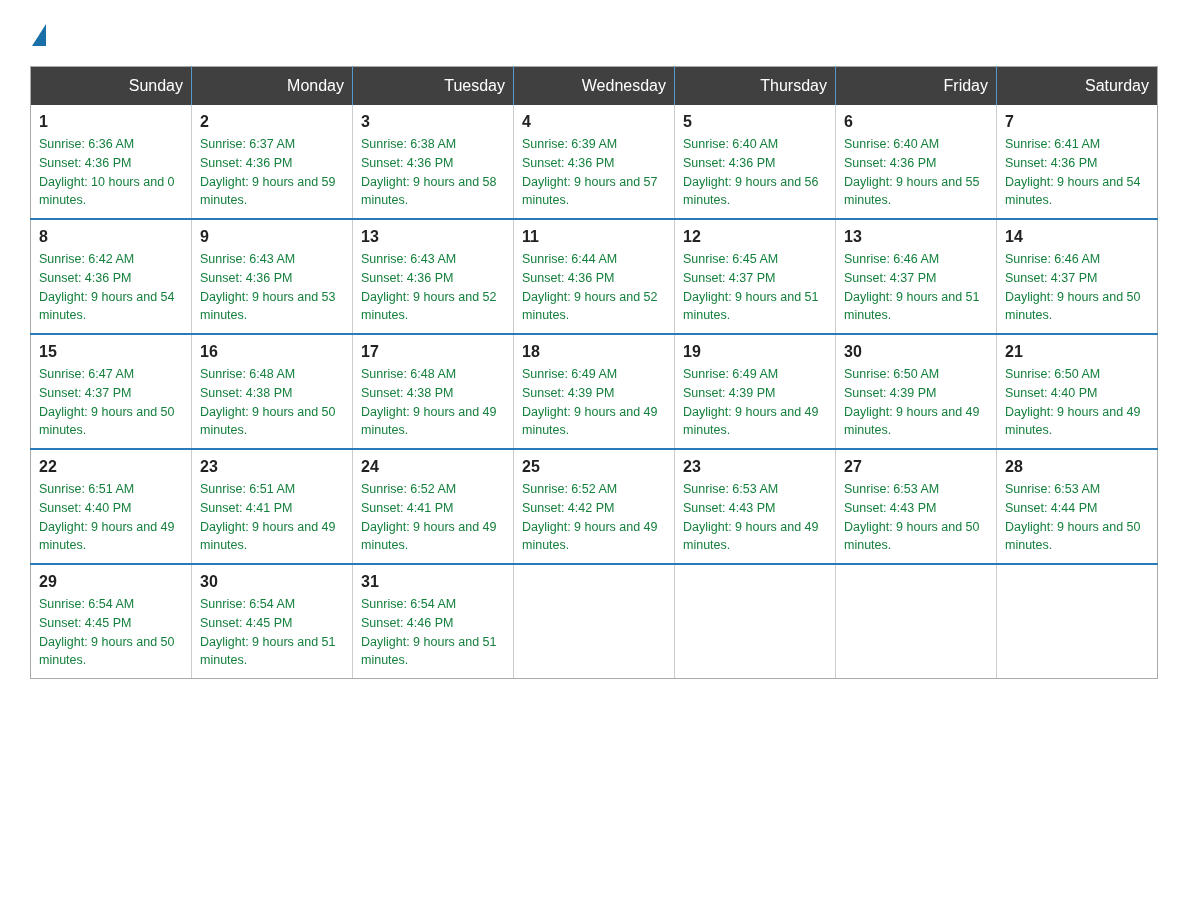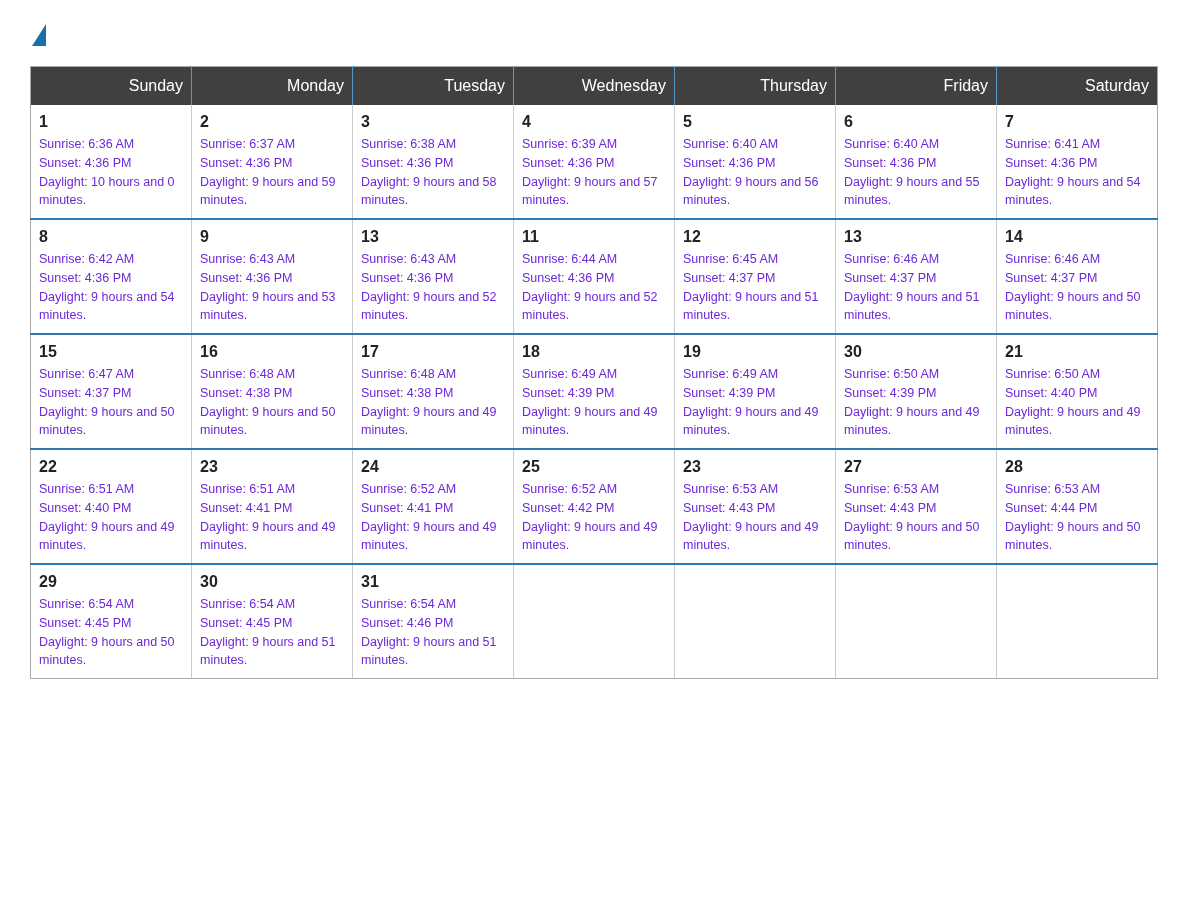--- a/index.html
+++ b/index.html
@@ -94,21 +94,21 @@
     }
     .day-num {
       font-size: 16px;
       font-weight: bold;
       color: #222;
       display: block;
       margin-bottom: 4px;
     }
     .day-info {
       font-size: 12.5px;
-      color: #6d28d9;
+      color: #15803d;
       line-height: 1.5;
     }
     .empty-cell {
       background: #fff;
     }
   </style>
 </head>
 <body>
 
 <div class="header">

